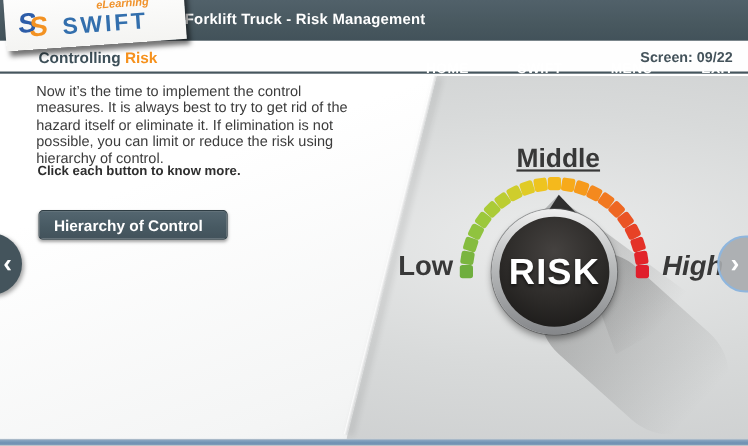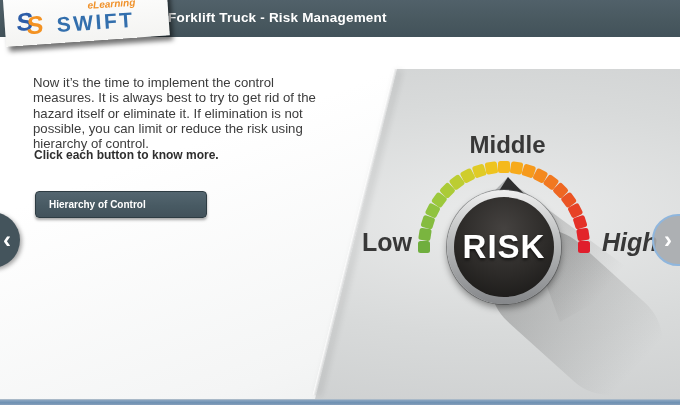--- a/index.html
+++ b/index.html
@@ -39,42 +39,42 @@
     clip-path:polygon(397px 0,680px 0,680px 330px,315px 330px);}
   .diag-line{position:absolute;left:394px;top:0px;width:3px;height:336px;transform-origin:50% 0;
     transform:rotate(14deg);background:linear-gradient(90deg,rgba(255,255,255,.95),rgba(190,192,193,.6));
     box-shadow:4px 0 7px rgba(0,0,0,.18);}
 
   .para{position:absolute;left:33px;top:6px;width:300px;margin:0;font-size:13.2px;line-height:15.3px;color:#3c3c3c;}
   .instr{position:absolute;left:33px;top:78px;margin:1px;font-size:12px;font-weight:bold;color:#2e2e2e;}
 
   .ctl-btn{position:absolute;left:35px;width:172px;height:27px;border:1px solid #2e3c43;border-radius:4px;
     background:linear-gradient(180deg,#546670 0%,#485a63 55%,#42525b 100%);
-    color:#fff;font-size:10px;font-weight:bold;text-align:left;padding:0 0 0 13px;
+    color:#fff;font-size:14px;font-weight:bold;text-align:left;padding:0 0 0 13px;
     box-shadow:0 2px 3px rgba(0,0,0,.35);cursor:pointer;}
   .b1{top:122px;} .b2{top:162px;}
 
   
   .shadow-capsule{position:absolute;left:504px;top:125px;width:195px;height:106px;border-radius:53px;
     transform-origin:0 53px;transform:rotate(42deg);
     background:linear-gradient(90deg,rgba(35,35,35,.30) 0%,rgba(35,35,35,.12) 55%,rgba(35,35,35,0) 92%);}
   .ptr-shadow-svg{position:absolute;left:430px;top:83px;}
   .arc{position:absolute;left:504px;top:178px;width:0;height:0;}
   .seg{position:absolute;left:-6px;top:-6px;width:12px;height:12px;border-radius:2.5px;}
   .ptr-svg{position:absolute;left:440px;top:93px;}
   .knob{position:absolute;left:447px;top:121px;width:114px;height:114px;border-radius:50%;
     background:linear-gradient(180deg,#efefef 0%,#b8babb 45%,#85878a 100%);
     box-shadow:0 4px 7px rgba(0,0,0,.40),0 0 0 1px rgba(95,97,99,.55);
     display:flex;align-items:center;justify-content:center;}
   .knob-face{width:100px;height:100px;border-radius:50%;
     background:radial-gradient(circle at 50% 32%,#454240 0%,#2c2a28 55%,#151413 100%);
     display:flex;align-items:center;justify-content:center;}
   .knob-label{color:#fff;font-size:33px;font-weight:bold;letter-spacing:1px;text-shadow:0 2px 3px rgba(0,0,0,.6);}
   .g-label{position:absolute;font-weight:bold;color:#383838;}
-  .lbl-middle{left:445px;top:62px;width:125px;text-align:center;font-size:24px;}
+  .lbl-middle{left:445px;top:62px;width:125px;text-align:center;font-size:24px;text-decoration:underline;}
   .lbl-low{left:338px;top:159px;width:74px;text-align:right;font-size:25px;}
   .lbl-high{left:602px;top:159px;font-size:25px;font-style:italic;}
 
   
   .prev{position:absolute;left:-36px;top:143px;width:56px;height:56px;border-radius:50%;background:#44545c;
     box-shadow:2px 2px 4px rgba(0,0,0,.35);display:flex;align-items:center;justify-content:flex-end;
     padding-right:9px;cursor:pointer;z-index:4;}
   .next{position:absolute;left:652px;top:145px;width:52px;height:52px;border-radius:50%;
     background:rgba(167,171,174,.9);border:2px solid #8fb6dd;display:flex;align-items:center;
     justify-content:flex-start;padding-left:10px;cursor:pointer;z-index:4;}
@@ -104,20 +104,27 @@
     <span class="mark">
       <span class="s1">S</span>
       <span class="s2">S</span>
     </span>
     <span class="brand-wrap">
       <span class="elearn">eLearning</span>
       <span class="brand">SWIFT</span>
     </span>
   </div>
 
+  <div class="subbar">
+    <div class="crumb">
+      <span>Controlling</span>
+      <span class="accent">Risk</span>
+    </div>
+    <div class="screen">Screen: 09/22</div>
+  </div>
 
   <div class="content">
     <div class="gray-poly"></div>
     <div class="diag-line"></div>
 
     <p class="para">Now it’s the time to implement the control measures. It is always best to try to get rid of the hazard itself or eliminate it. If elimination is not possible, you can limit or reduce the risk using hierarchy of control.</p>
     <p class="instr">Click each button to know more.</p>
 
     <button class="ctl-btn b1">Hierarchy of Control</button>
 

